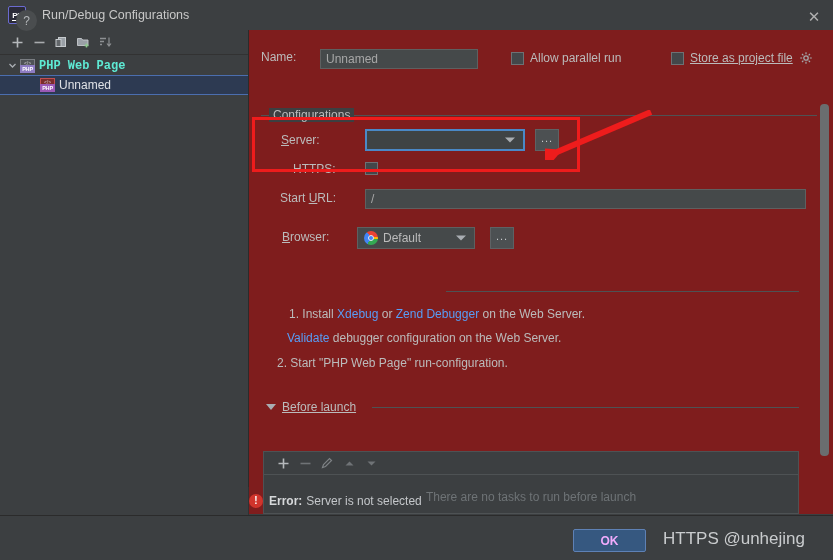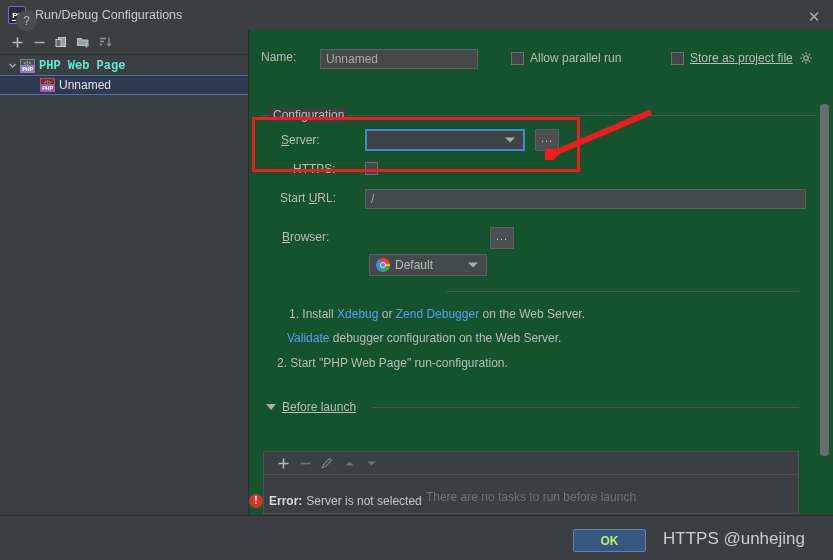--- a/index.html
+++ b/index.html
@@ -46,21 +46,21 @@
     position: relative;
   }
   #ps-icon::after {
     content: "";
     position: absolute;
     left: 3px; bottom: 2px;
     width: 8px; height: 1px;
     background: #ffffff;
   }
   #title-text {
-    margin-left: 9px;
+    margin-left: 16px;
     font-size: 12.5px;
     color: #c8c8c8;
   }
   #close-btn {
     position: absolute;
     right: 10px; top: 7px;
     width: 18px; height: 18px;
     display: flex;
     align-items: center;
     justify-content: center;
@@ -171,21 +171,21 @@
     color: #589df6;
     font-size: 12px;
     cursor: pointer;
   }
 
   
   #right-panel {
     position: absolute;
     left: 249px; top: 30px;
     width: 584px; height: 484px;
-    background: #14532d;
+    background: #7f1d1d;
   }
 
   .row { position: absolute; display: flex; align-items: center; }
 
   .lbl { color: #bbbbbb; font-size: 12px; white-space: nowrap; }
   .lbl u { text-decoration: underline; }
 
   .textfield {
     background: #45494a;
     border: 1px solid #5e6060;
@@ -393,21 +393,21 @@
     justify-content: center;
     cursor: pointer;
   }
   #ok-btn {
     position: absolute;
     left: 573px; top: 529px;
     width: 73px; height: 23px;
     background: #365880;
     border: 1px solid #5e81b5;
     box-sizing: border-box;
-    color: #bef264;
+    color: #f0abfc;
     font-size: 12px;
     font-weight: bold;
     display: flex;
     align-items: center;
     justify-content: center;
     cursor: pointer;
     border-radius: 2px;
   }
   #watermark {
     position: absolute;
@@ -552,21 +552,21 @@
       <span class="gear">
         <svg width="14" height="14" viewBox="0 0 14 14">
           <circle cx="7" cy="7" r="2.2" fill="none" stroke="#a5a8ab" stroke-width="1.3"></circle>
           <path d="M7 1.2v2M7 10.8v2M1.2 7h2M10.8 7h2M3 3l1.4 1.4M9.6 9.6L11 11M11 3L9.6 4.4M4.4 9.6L3 11" stroke="#a5a8ab" stroke-width="1.2"></path>
         </svg>
       </span>
     </div>
 
     <div id="config-group">
       <div class="group-line"></div>
-      <div class="group-title">Configuration</div>
+      <div class="group-title">Configurations</div>
 
       <div class="row" style="left:20px; top:25px;">
         <span class="lbl"><u>S</u>erver:</span>
       </div>
       <div class="combo focused" style="position:absolute; left:104px; top:21px; width:160px;">
         <span></span>
         <span class="arrow"></span>
       </div>
       <div class="ellipsis-btn" style="position:absolute; left:274px; top:21px;">...</div>
 
@@ -578,21 +578,21 @@
       <div class="row" style="left:19px; top:83px;">
         <span class="lbl">Start <u>U</u>RL:</span>
       </div>
       <div class="textfield" style="position:absolute; left:104px; top:81px; width:441px;">
         <span>/</span>
       </div>
 
       <div class="row" style="left:21px; top:122px;">
         <span class="lbl"><u>B</u>rowser:</span>
       </div>
-      <div class="combo" style="position:absolute; left:108px; top:119px; width:118px;margin-top:27px;">
+      <div class="combo" style="position:absolute; left:96px; top:119px; width:118px;">
         <span class="chrome"></span>
         <span>Default</span>
         <span class="arrow"></span>
       </div>
       <div class="ellipsis-btn" style="position:absolute; left:229px; top:119px;">...</div>
     </div>
 
     <div class="sect-rule" style="left:197px; top:261px; width:353px;"></div>
 
     <div class="dbg-line" style="left:40px; top:277px;">

